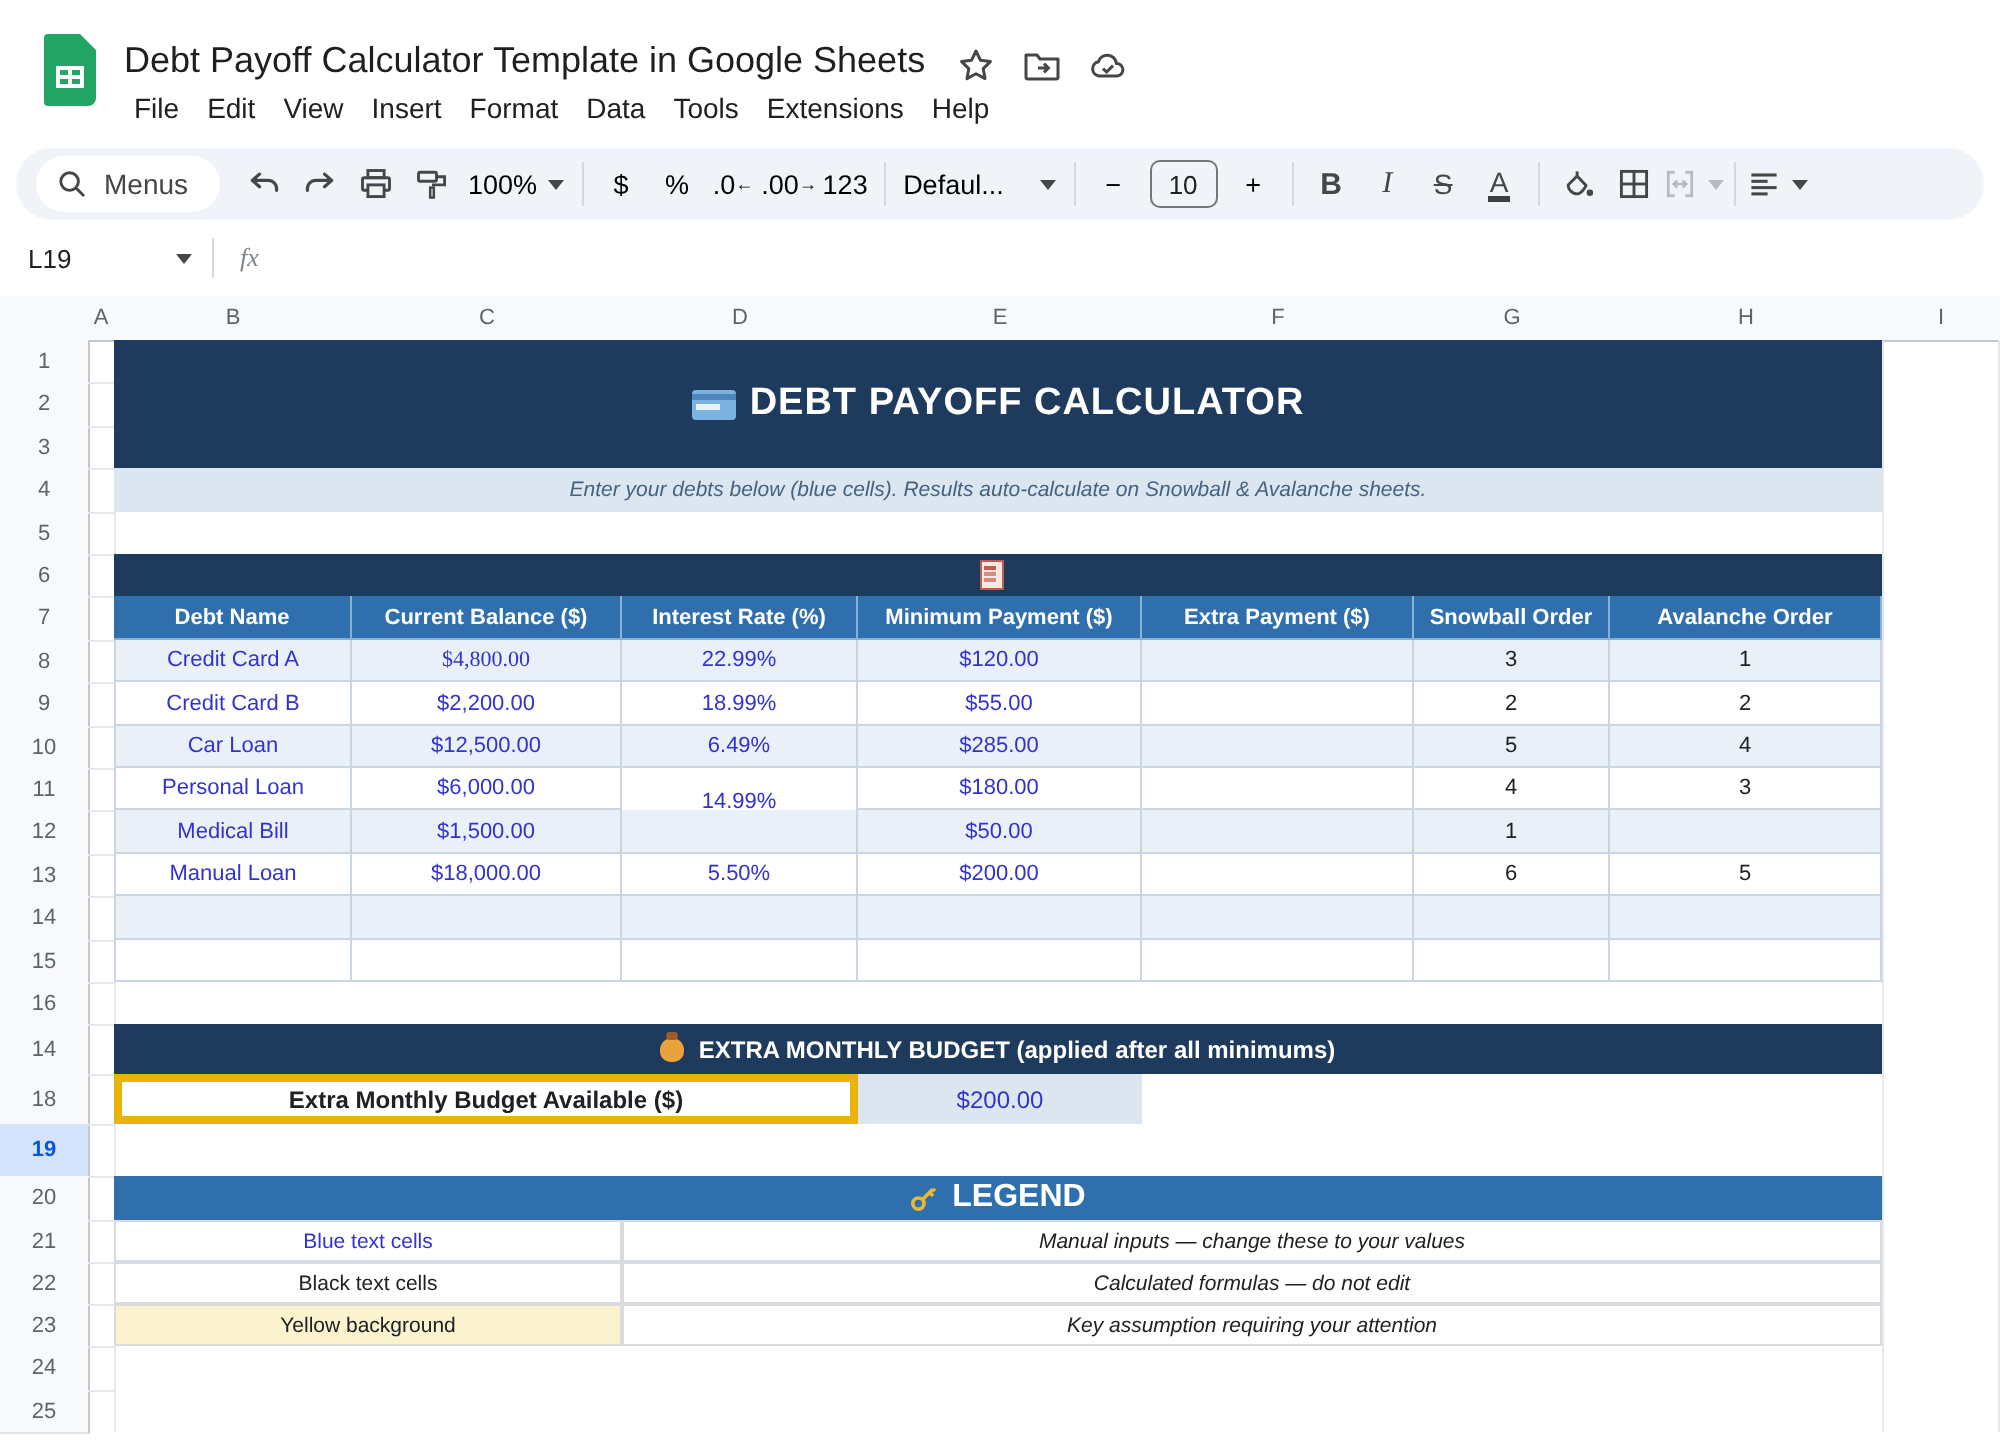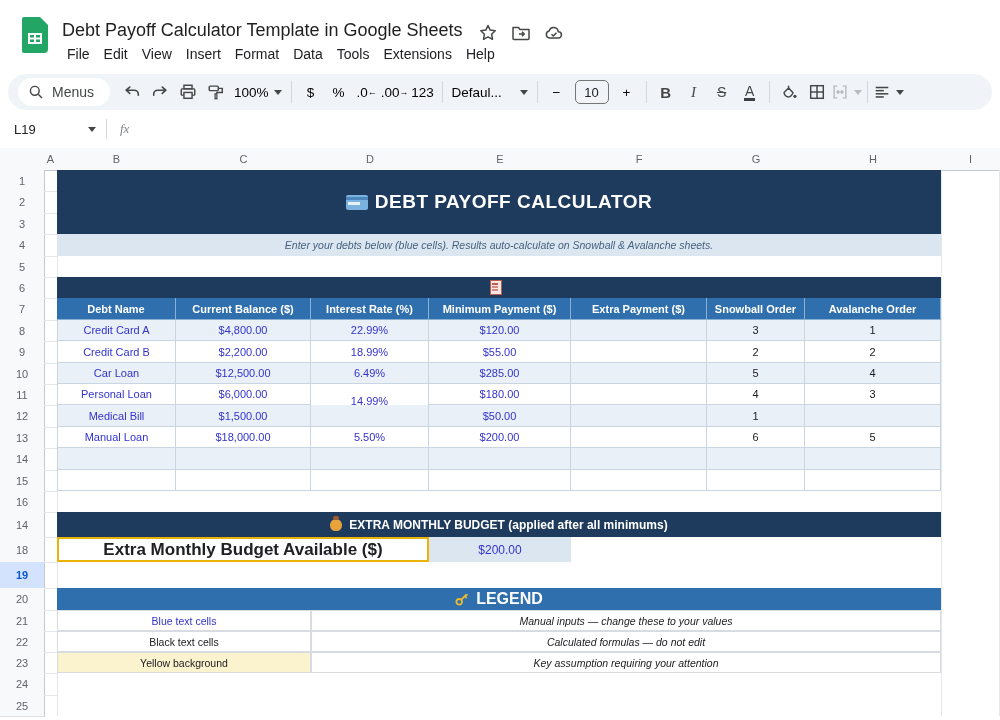--- a/index.html
+++ b/index.html
@@ -44,21 +44,21 @@
   .cell{position:absolute;box-sizing:border-box;display:flex;align-items:center;justify-content:center;font-size:11px;cursor:cell;}
   #banner{background:#1e3a5c;color:#fff;font-weight:bold;font-size:19px;letter-spacing:.5px;}
   #note{background:#dce6f1;color:#46627f;font-style:italic;font-size:10.5px;}
   .sec-navy{background:#1e3a5c;color:#fff;font-weight:bold;font-size:12px;}
   .sec-blue{background:#2f6fad;color:#fff;font-weight:bold;font-size:16px;}
   .dt-colhdr{background:#2f6fad;color:#fff;font-weight:bold;font-size:11px;border-right:1px solid rgba(255,255,255,.45);border-bottom:1px solid rgba(255,255,255,.45);}
   .dt-cell{border-right:1px solid #c9d5e1;border-bottom:1px solid #c9d5e1;}
   .dt-cell.first{border-left:1px solid #c9d5e1;}
   .blue-txt{color:#3333cc;}
   .band{background:#e9f0f8;}
-  #budget-label{border:2px solid #eab308;font-weight:bold;font-size:17px;background:#fff;}
+  #budget-label{border:4px solid #eab308;font-weight:bold;font-size:12px;background:#fff;}
   #budget-value{background:#dce6f1;color:#3333cc;font-size:12px;}
   .lg-cell{border:1px solid #d8dce0;font-size:10.5px;background:#fff;}
   .lg-desc{font-style:italic;color:#202124;}
   .lg-yellow{background:#fbf3cd;}
   .ico-gap{margin-right:7px;display:inline-flex;}
   
   .cc-icon{width:22px;height:15px;border-radius:2px;background:#7ab3e0;position:relative;}
   .cc-icon::after{content:"";position:absolute;left:2px;top:7px;width:12px;height:3px;background:#e8f2fb;}
   .cc-icon::before{content:"";position:absolute;left:0;top:2px;width:22px;height:3px;background:#4d86ba;}
   .doc-icon{width:10px;height:13px;background:#f4e9e4;border:1px solid #c25b4e;position:relative;}
@@ -294,21 +294,21 @@
       <div class="cell dt-colhdr" style="left: 57px; top: 150px; width: 119px; height: 22px;">Debt Name</div>
       <div class="cell dt-colhdr" style="left: 176px; top: 150px; width: 135px; height: 22px;">Current Balance ($)</div>
       <div class="cell dt-colhdr" style="left: 311px; top: 150px; width: 118px; height: 22px;">Interest Rate (%)</div>
       <div class="cell dt-colhdr" style="left: 429px; top: 150px; width: 142px; height: 22px;">Minimum Payment ($)</div>
       <div class="cell dt-colhdr" style="left: 571px; top: 150px; width: 136px; height: 22px;">Extra Payment ($)</div>
       <div class="cell dt-colhdr" style="left: 707px; top: 150px; width: 98px; height: 22px;">Snowball Order</div>
       <div class="cell dt-colhdr" style="left: 805px; top: 150px; width: 136px; height: 22px;">Avalanche Order</div>
     </div>
   <div id="debts-body">
       <div class="cell dt-cell first band blue-txt" style="left: 57px; top: 172px; width: 119px; height: 21px;">Credit Card A</div>
-      <div class="cell dt-cell band blue-txt" style="left: 176px; top: 172px; width: 135px; height: 21px;">$4,800.00</div>
+      <div class="cell dt-cell band blue-txt" style="left: 176px; top: 172px; width: 135px; height: 21px; font-family: Liberation Serif, serif;">$4,800.00</div>
       <div class="cell dt-cell band blue-txt" style="left: 311px; top: 172px; width: 118px; height: 21px;">22.99%</div>
       <div class="cell dt-cell band blue-txt" style="left: 429px; top: 172px; width: 142px; height: 21px;">$120.00</div>
       <div class="cell dt-cell band blue-txt" style="left: 571px; top: 172px; width: 136px; height: 21px;"></div>
       <div class="cell dt-cell band" style="left: 707px; top: 172px; width: 98px; height: 21px;">3</div>
       <div class="cell dt-cell band" style="left: 805px; top: 172px; width: 136px; height: 21px;">1</div>
       <div class="cell dt-cell first blue-txt" style="left: 57px; top: 193px; width: 119px; height: 22px;">Credit Card B</div>
       <div class="cell dt-cell blue-txt" style="left: 176px; top: 193px; width: 135px; height: 22px;">$2,200.00</div>
       <div class="cell dt-cell blue-txt" style="left: 311px; top: 193px; width: 118px; height: 22px;">18.99%</div>
       <div class="cell dt-cell blue-txt" style="left: 429px; top: 193px; width: 142px; height: 22px;">$55.00</div>
       <div class="cell dt-cell blue-txt" style="left: 571px; top: 193px; width: 136px; height: 22px;"></div>

